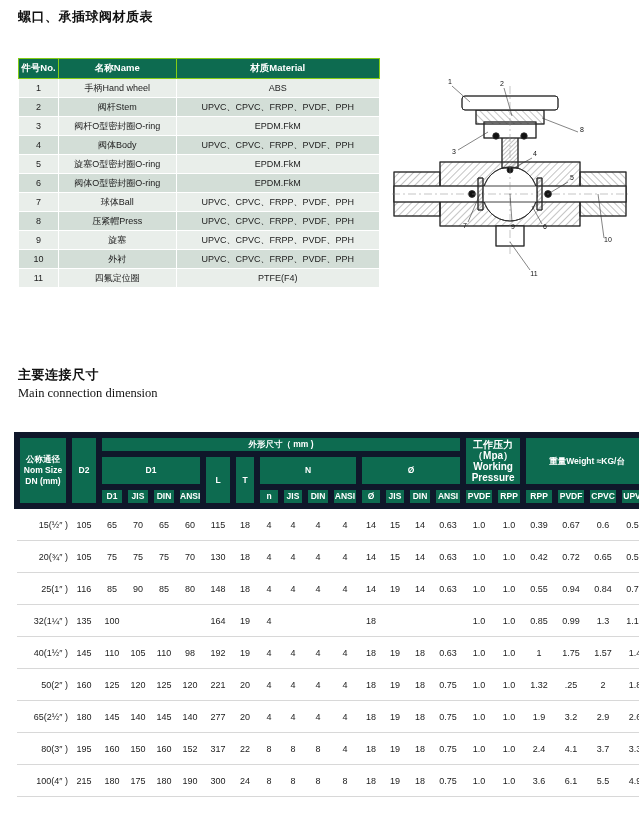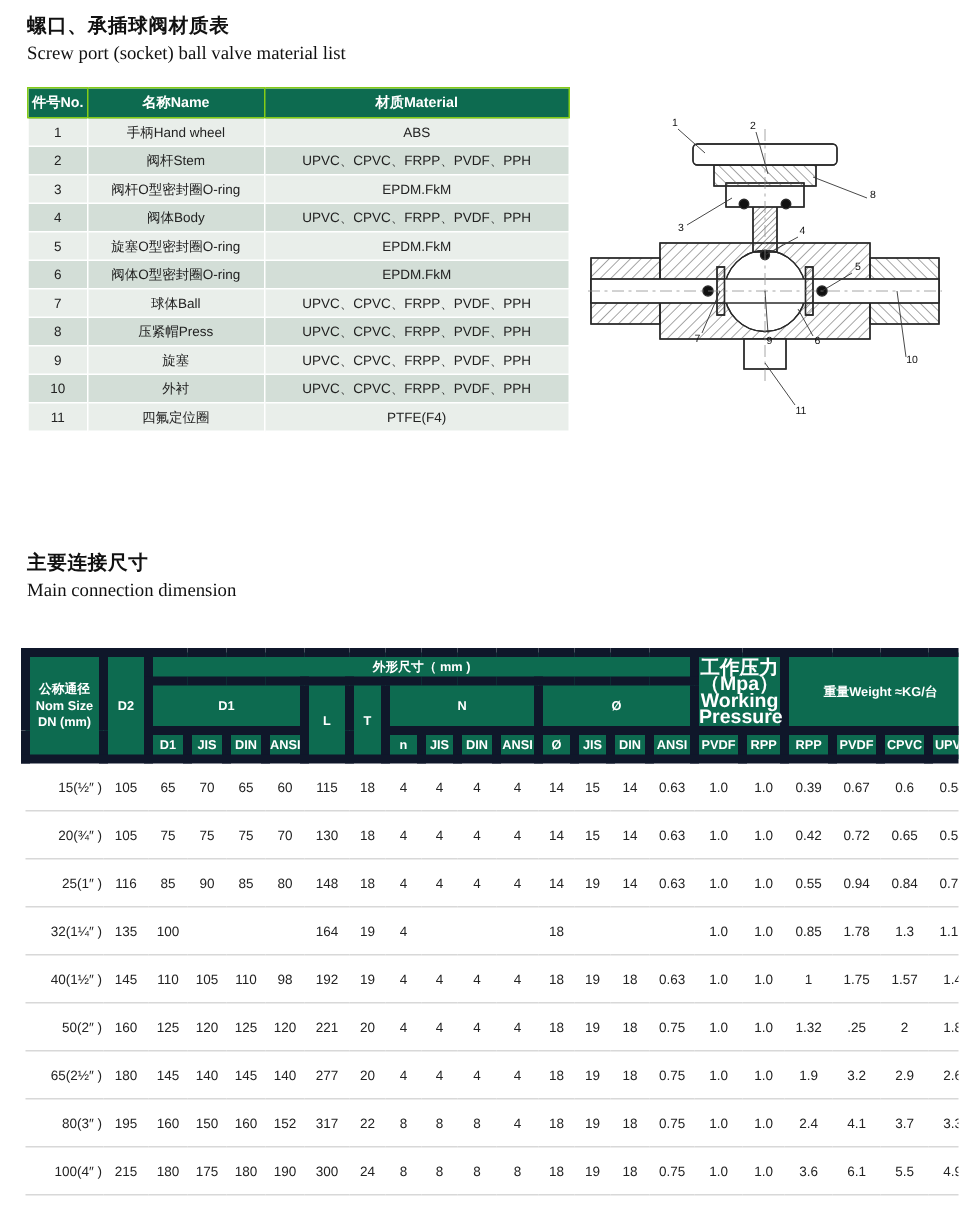--- a/index.html
+++ b/index.html
@@ -108,30 +108,29 @@
     text-align: center;
     height: 29px;
     color: #222;
     font-size: 9px;
   }
   table.dim td.firstcol {
     text-align: right;
     padding-left: 4px;
     font-size: 9px;
   }
-  .hdr-sub { font-size: 13px; font-weight: bold; }
+  .hdr-sub { font-size: 10px; font-weight: bold; }
 </style>
 </head>
 <body>
 
 <div class="page">
 
   <div class="sec-title" id="title1">
     <div class="cn">螺口、承插球阀材质表</div>
-    <div class="en">Screw port (socket) ball valve  material list</div>
   </div>
 
   <table class="mat-table">
     <colgroup>
         <col class="c1">
         <col class="c2">
         <col class="c3">
       </colgroup>
     <thead>
       <tr>
@@ -444,21 +443,21 @@
             <td></td>
             <td></td>
             <td></td>
             <td>18</td>
             <td></td>
             <td></td>
             <td></td>
             <td>1.0</td>
             <td>1.0</td>
             <td>0.85</td>
-            <td>1.78</td>
+            <td>0.99</td>
             <td>1.3</td>
             <td>1.16</td>
           </tr>
           <tr>
             <td class="firstcol">40(1½″ )</td>
             <td>145</td>
             <td>110</td>
             <td>105</td>
             <td>110</td>
             <td>98</td>

